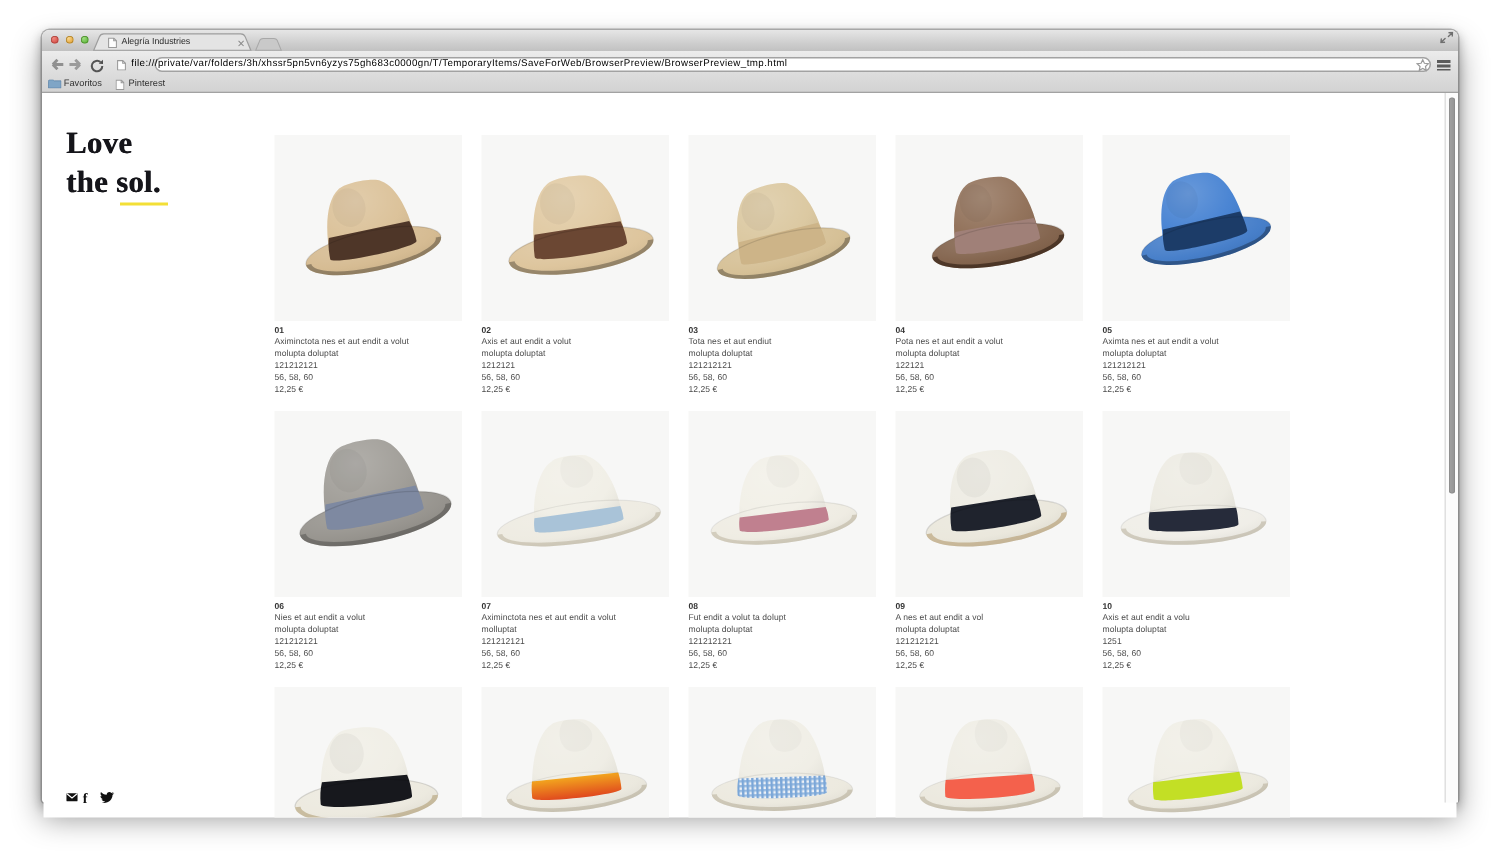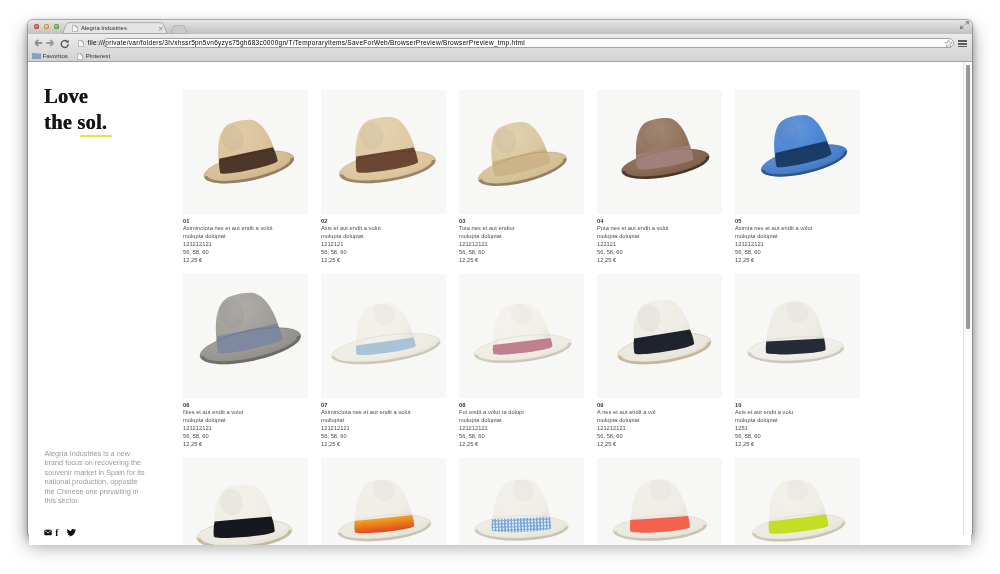--- a/index.html
+++ b/index.html
@@ -89,21 +89,20 @@
   <div class="bktxt" style="left:42.5px;">Favoritos</div>
   <svg style="position:absolute;left:77.3px;top:52.8px;" width="6" height="7" viewBox="0 0 6 7">
     <path d="M0.4,0.4 h3.4 l1.8,1.8 v4.4 h-5.2 Z" fill="#fdfdfd" stroke="#9a9a9a" stroke-width="0.7"></path>
     <path d="M3.8,0.4 v1.8 h1.8" fill="none" stroke="#9a9a9a" stroke-width="0.7"></path>
   </svg>
   <div class="bktxt" style="left:85.7px;">Pinterest</div>
   <div id="content">
     <div id="page">
       <div id="logo">Love<br>the&nbsp;sol.</div>
       <div id="underline"></div>
-      <div id="about">Alegría Industries is a new brand focus on recovering the souvenir market in Spain for its national production, opposite the Chinese one prevailing in this sector.</div>
       <div id="social">
         <svg width="34" height="10" viewBox="0 0 34 10">
           <rect x="0.3" y="1.8" width="7.4" height="5.4" rx="0.6" fill="#111"></rect>
           <path d="M0.6,2.2 L4,5 L7.4,2.2" stroke="#fff" stroke-width="0.8" fill="none"></path>
           <text x="11.2" y="8.2" font-family="Liberation Serif, serif" font-size="9.5" font-weight="bold" fill="#111">f</text>
           <path d="M24.5,8.3 c4,0.4 6.6,-2.6 6.5,-5.3 l1.2,-1.2 l-1.4,0.35 l1,-1.1 l-1.5,0.55 c-1.3,-1.2 -3.2,-0.4 -3.2,1.3 c-1.6,0 -2.9,-0.9 -3.8,-1.9 c-0.6,1.2 -0.1,2.2 0.7,2.8 l-1,-0.2 c0,1.1 0.7,1.9 1.8,2.2 l-1.1,0.1 c0.5,1 1.3,1.4 2.4,1.5 c-0.8,0.7 -1.9,1 -2.6,0.9 Z" fill="#111"></path>
         </svg>
       </div>
       <div class="pbox" style="left:183px;top:80px;"><svg width="125" height="124" viewBox="0 0 125 124">
             <defs>

